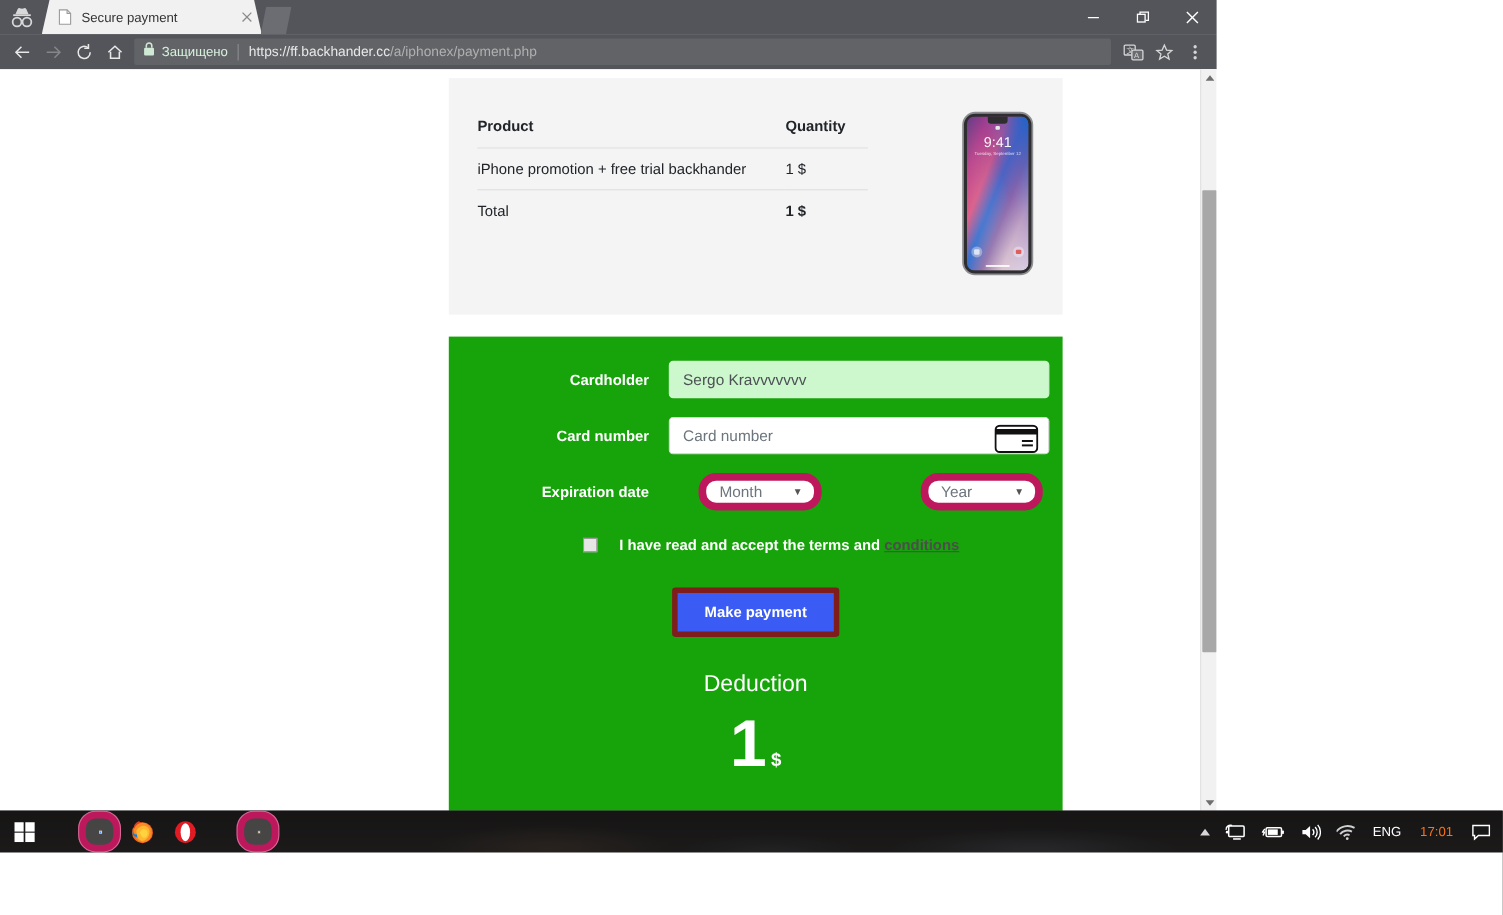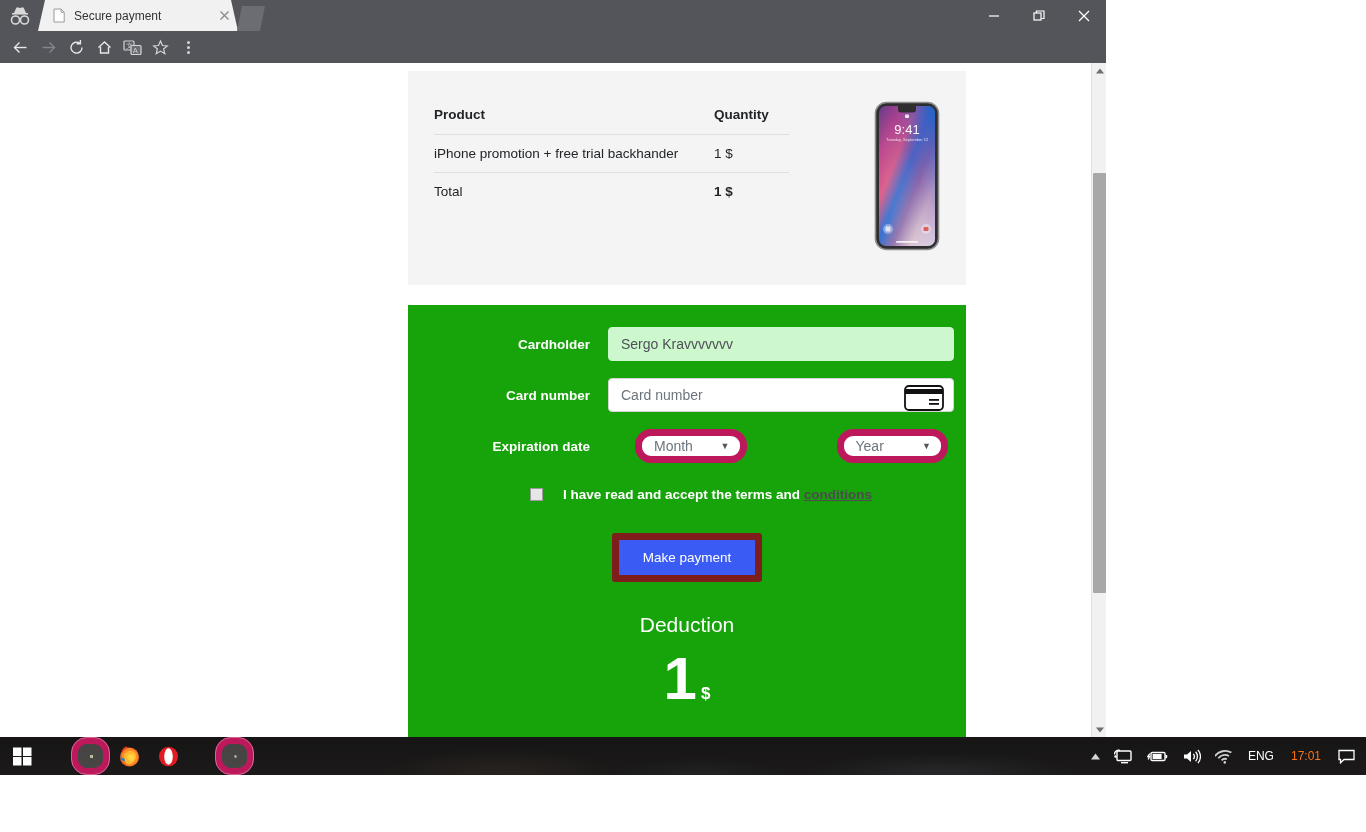--- a/index.html
+++ b/index.html
@@ -90,22 +90,22 @@
   .caret { font-size:9px; color:#555; }
 
   .termrow { display:flex; align-items:center; justify-content:center;
              margin:24px 0 0 0; padding-left:28px;gap:13px; }
   .chk { width:13px; height:13px; background:#e6e6e6; border:1px solid #9a9a9a;
          margin-right:7px; flex:0 0 13px; }
   .termtxt { font-size:13.5px; font-weight:bold; color:#fff; }
   .termlink { color:#4d4d4d; text-decoration:underline; font-weight:bold; }
 
   .btnwrap { display:flex; justify-content:center; margin-top:31px; }
-  .paybtn { background:#3b5bf5; border:7px solid #7f1d1d; color:#fff;
-            font-size:13.5px; font-weight:normal; padding:10px 24px; border-radius:3px;
+  .paybtn { background:#3b5bf5; border:5px solid #7f1d1d; color:#fff;
+            font-size:13.5px; font-weight:bold; padding:10px 24px; border-radius:3px;
             font-family:"Liberation Sans", sans-serif; cursor:pointer; }
 
   .deduct-title { text-align:center; color:#fff; font-size:21px; margin-top:31px; }
   .amount { text-align:center; margin-top:12px; line-height:1; }
   .amount .num { font-size:60px; font-weight:bold; color:#fff; }
   .amount .cur { font-size:17px; font-weight:bold; color:#fff; vertical-align:baseline;
                  margin-left:4px; }
 
   
   #taskbar { position:absolute; left:0; top:737px; width:1366px; height:95px;
@@ -205,20 +205,31 @@
         <path d="M14 8.5 A5.5 5.5 0 1 1 12 4.4" fill="none" stroke="#e8e8e8" stroke-width="1.4"></path>
         <polyline points="12.4,1 12.4,4.8 8.6,4.8" fill="none" stroke="#e8e8e8" stroke-width="1.4"></polyline>
       </svg>
     </div>
     <div class="tb-icon">
       <svg width="17" height="17" viewBox="0 0 17 17">
         <path d="M2.5 8.5 L8.5 3 L14.5 8.5 M4.5 8 V14 H12.5 V8" fill="none" stroke="#e8e8e8" stroke-width="1.4"></path>
       </svg>
     </div>
 
+    <div class="omnibox">
+      <span class="lock">
+        <svg width="11" height="13" viewBox="0 0 11 13">
+          <rect x="1" y="5.5" width="9" height="7" rx="1" fill="#cfe9d4"></rect>
+          <path d="M3 5.5 V3.6 A2.5 2.5 0 0 1 8 3.6 V5.5" fill="none" stroke="#cfe9d4" stroke-width="1.4"></path>
+        </svg>
+      </span>
+      <span class="secure-txt">Защищено</span>
+      <span class="omni-sep"></span>
+      <span class="url"><span>https://</span><span>ff.backhander.cc</span><span class="dim">/a/iphonex/payment.php</span></span>
+    </div>
 
     <div class="tb-right">
       <div class="tb-icon">
         <svg width="19" height="17" viewBox="0 0 19 17">
           <rect x="1" y="2" width="10" height="9" rx="1" fill="none" stroke="#d5d5d5" stroke-width="1.2"></rect>
           <text x="3" y="9.3" font-size="7" fill="#d5d5d5" font-family="'Liberation Sans',sans-serif">文</text>
           <rect x="8" y="6.5" width="10" height="9" rx="1" fill="#6a6c70" stroke="#d5d5d5" stroke-width="1.2"></rect>
           <text x="10" y="13.6" font-size="7" fill="#d5d5d5" font-family="'Liberation Sans',sans-serif">A</text>
         </svg>
       </div>

